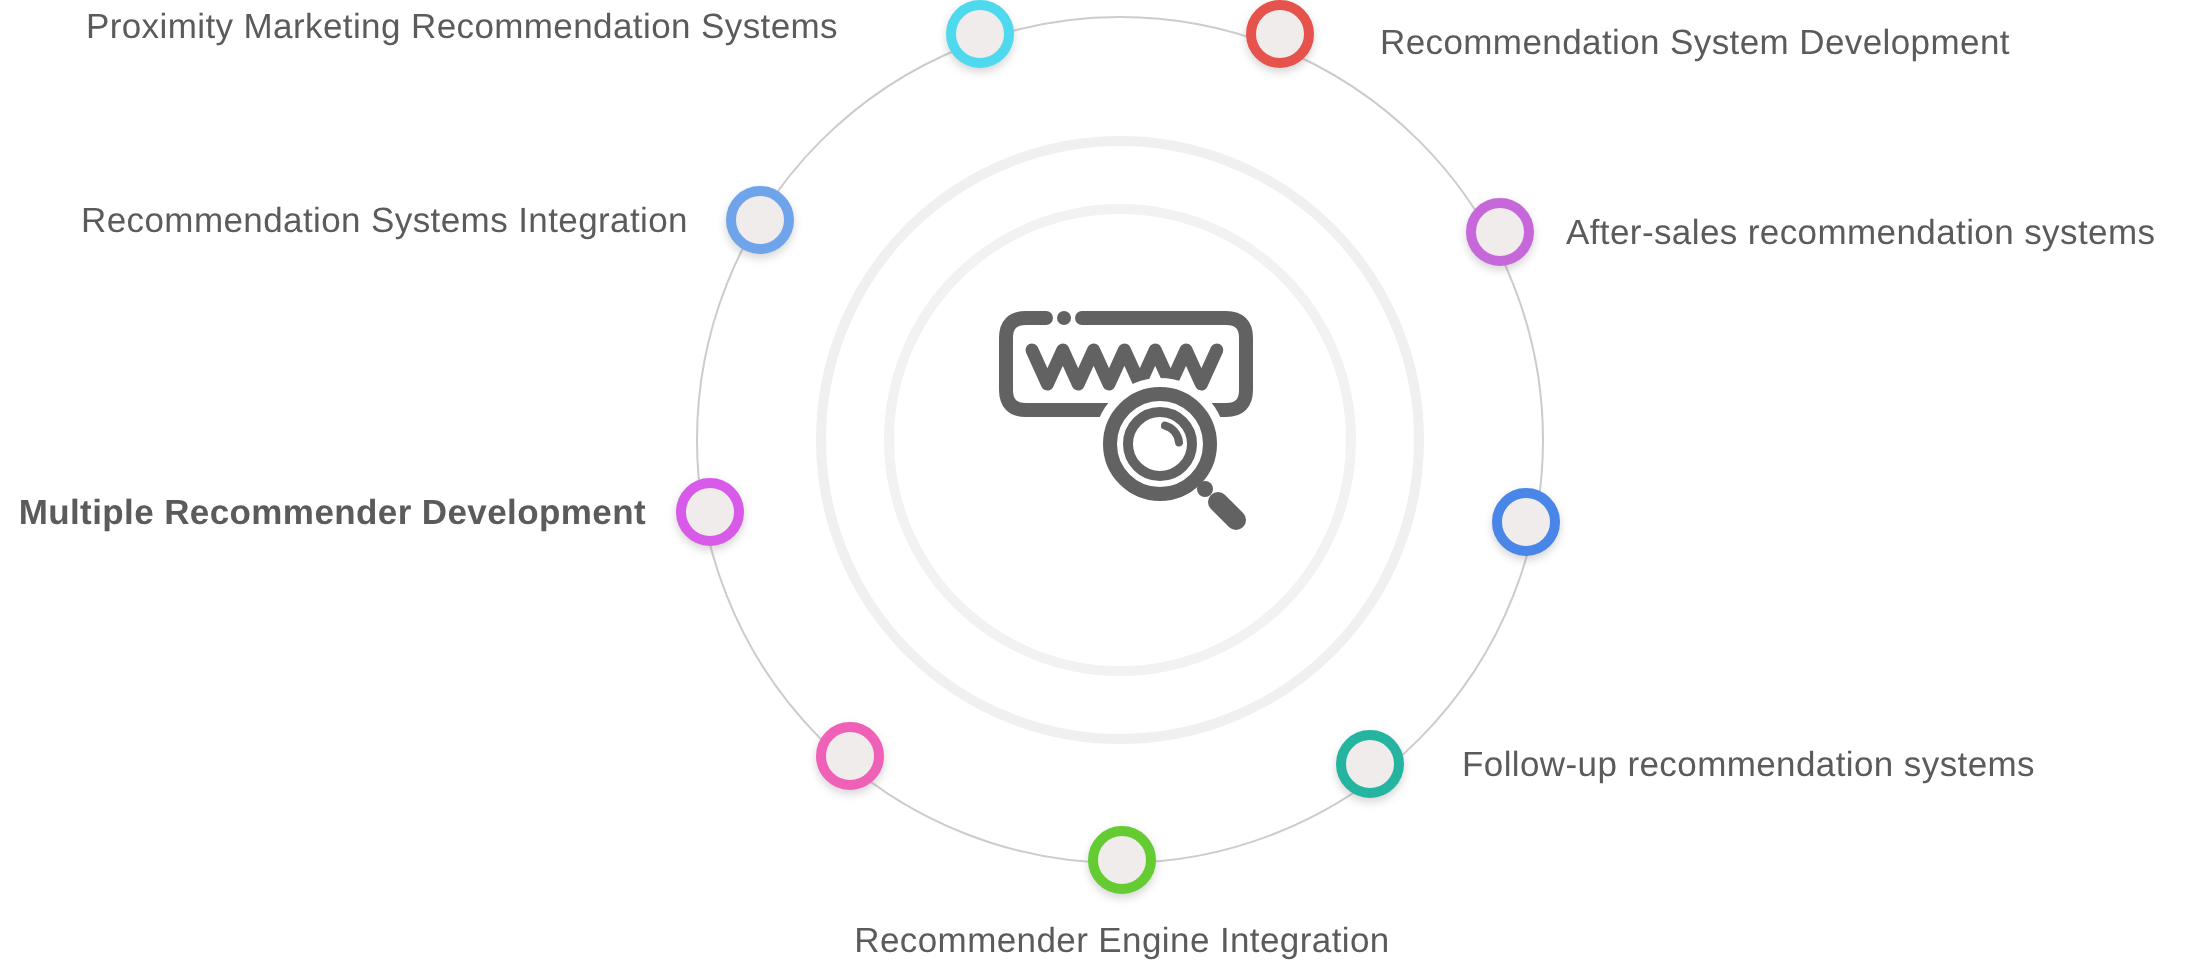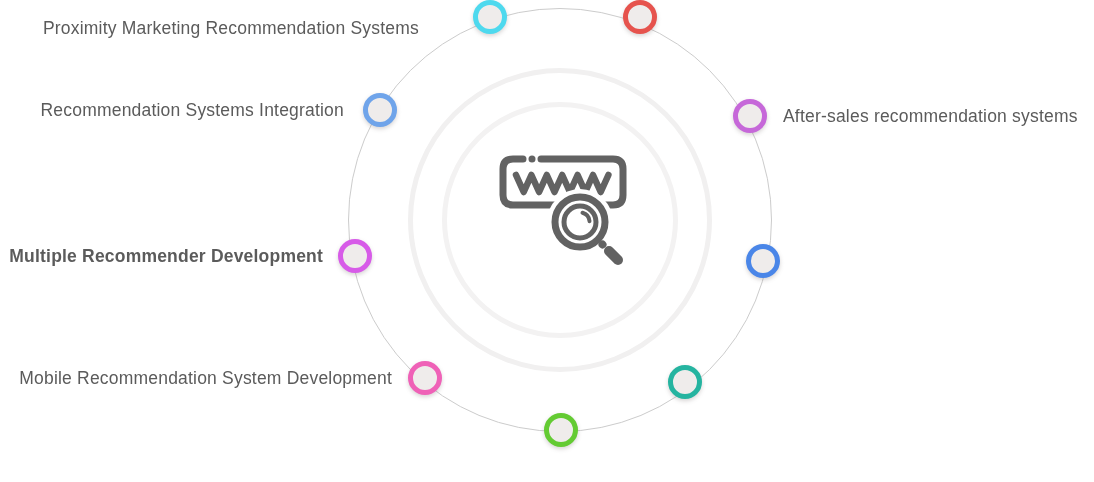--- a/index.html
+++ b/index.html
@@ -26,21 +26,21 @@
   .n5{left:338px;top:239px;} 
   .n6{left:746px;top:244px;} 
   .n7{left:408px;top:361px;} 
   .n8{left:668px;top:365px;} 
   .n9{left:544px;top:413px;} 
   .label{
     position:absolute;white-space:nowrap;
     font-size:17.5px;line-height:24px;color:#5b5b5b;
     letter-spacing:.2px;
   }
-  .l1{right:675px;top:16px;}
+  .l1{right:675px;top:1px;}
   .l2{left:690px;top:9px;}
   .l3{right:750px;top:98px;}
   .l4{left:783px;top:104px;}
   .l5{right:771px;top:244px;font-weight:bold;}
   .l6{left:808px;top:249px;}
   .l7{right:702px;top:366px;}
   .l8{left:731px;top:370px;}
   .l9{left:561px;top:458px;transform:translateX(-50%);}
   .center-icon{position:absolute;left:496px;top:152px;width:134px;height:118px;}
 </style>
@@ -76,18 +76,20 @@
   <div class="node n2" style="border-color: rgb(230, 83, 77);"></div>
   <div class="node n3" style="border-color: rgb(111, 164, 234);"></div>
   <div class="node n4" style="border-color: rgb(198, 104, 217);"></div>
   <div class="node n5" style="border-color: rgb(215, 91, 232);"></div>
   <div class="node n6" style="border-color: rgb(74, 134, 232);"></div>
   <div class="node n7" style="border-color: rgb(239, 97, 183);"></div>
   <div class="node n8" style="border-color: rgb(37, 180, 160);"></div>
   <div class="node n9" style="border-color: rgb(100, 203, 51);"></div>
 
   <div class="label l1">Proximity Marketing Recommendation Systems</div>
+  <div class="label l2">Recommendation System Development</div>
   <div class="label l3">Recommendation Systems Integration</div>
   <div class="label l4">After-sales recommendation systems</div>
   <div class="label l5">Multiple Recommender Development</div>
-  <div class="label l7">Mobile Recommendation System Development</div>
+  <div class="label l8">Follow-up recommendation systems</div>
+  <div class="label l9">Recommender Engine Integration</div>
 
 </div>
 
 </body></html>

